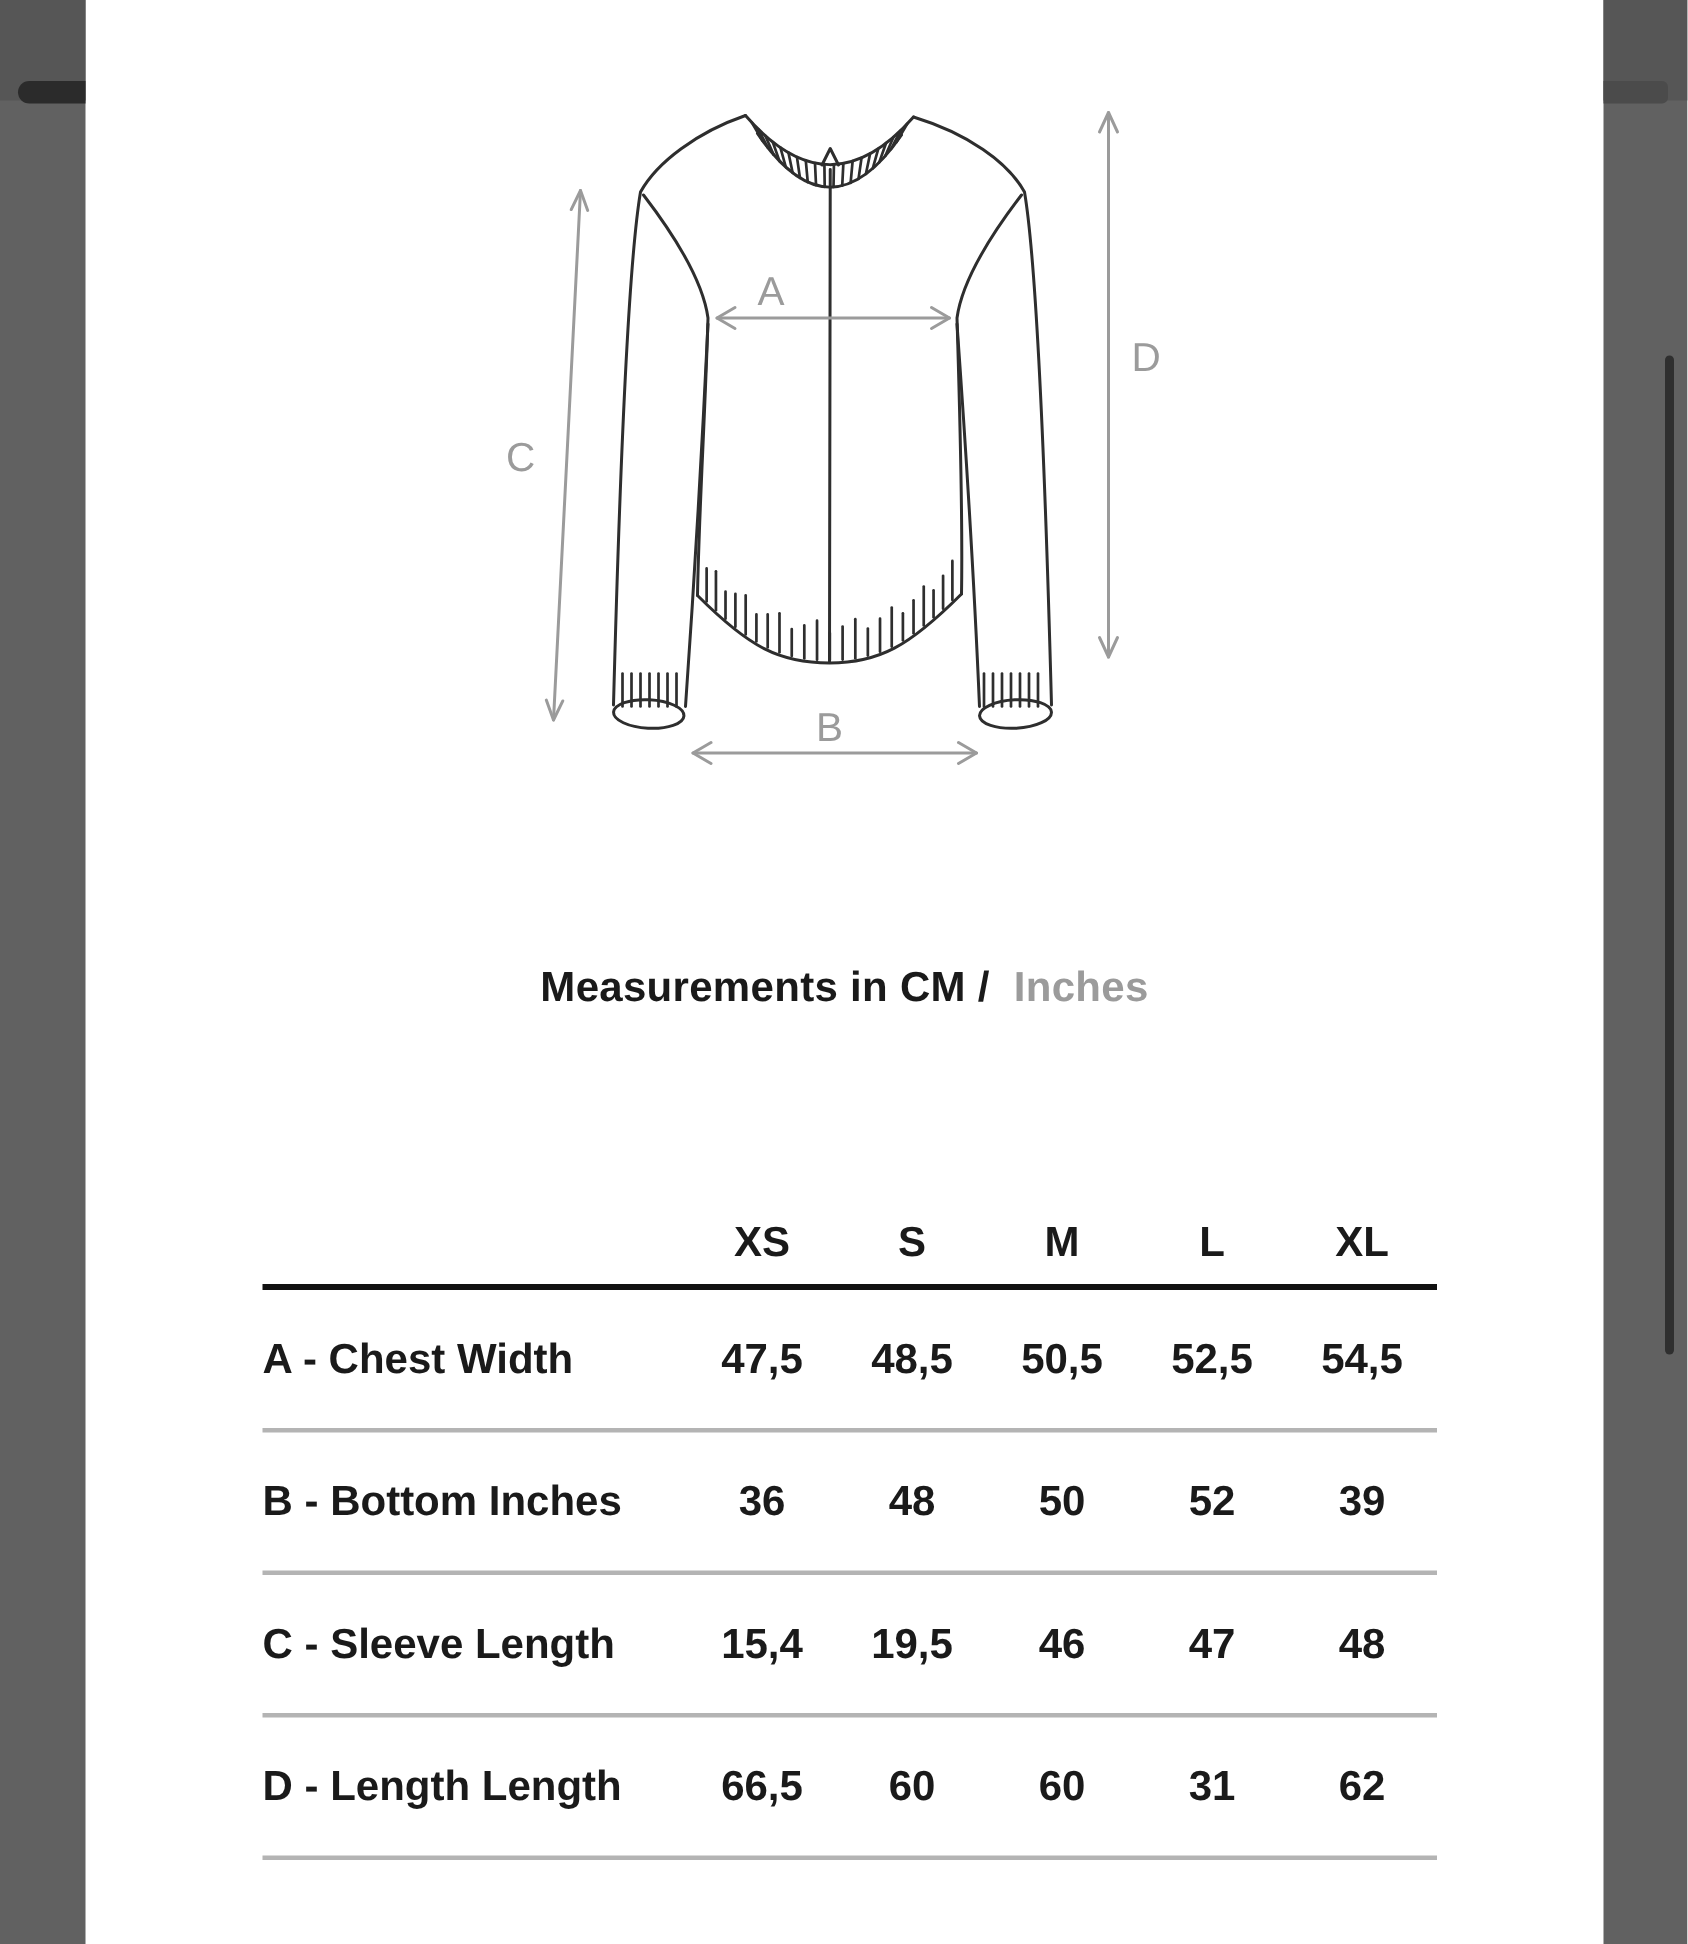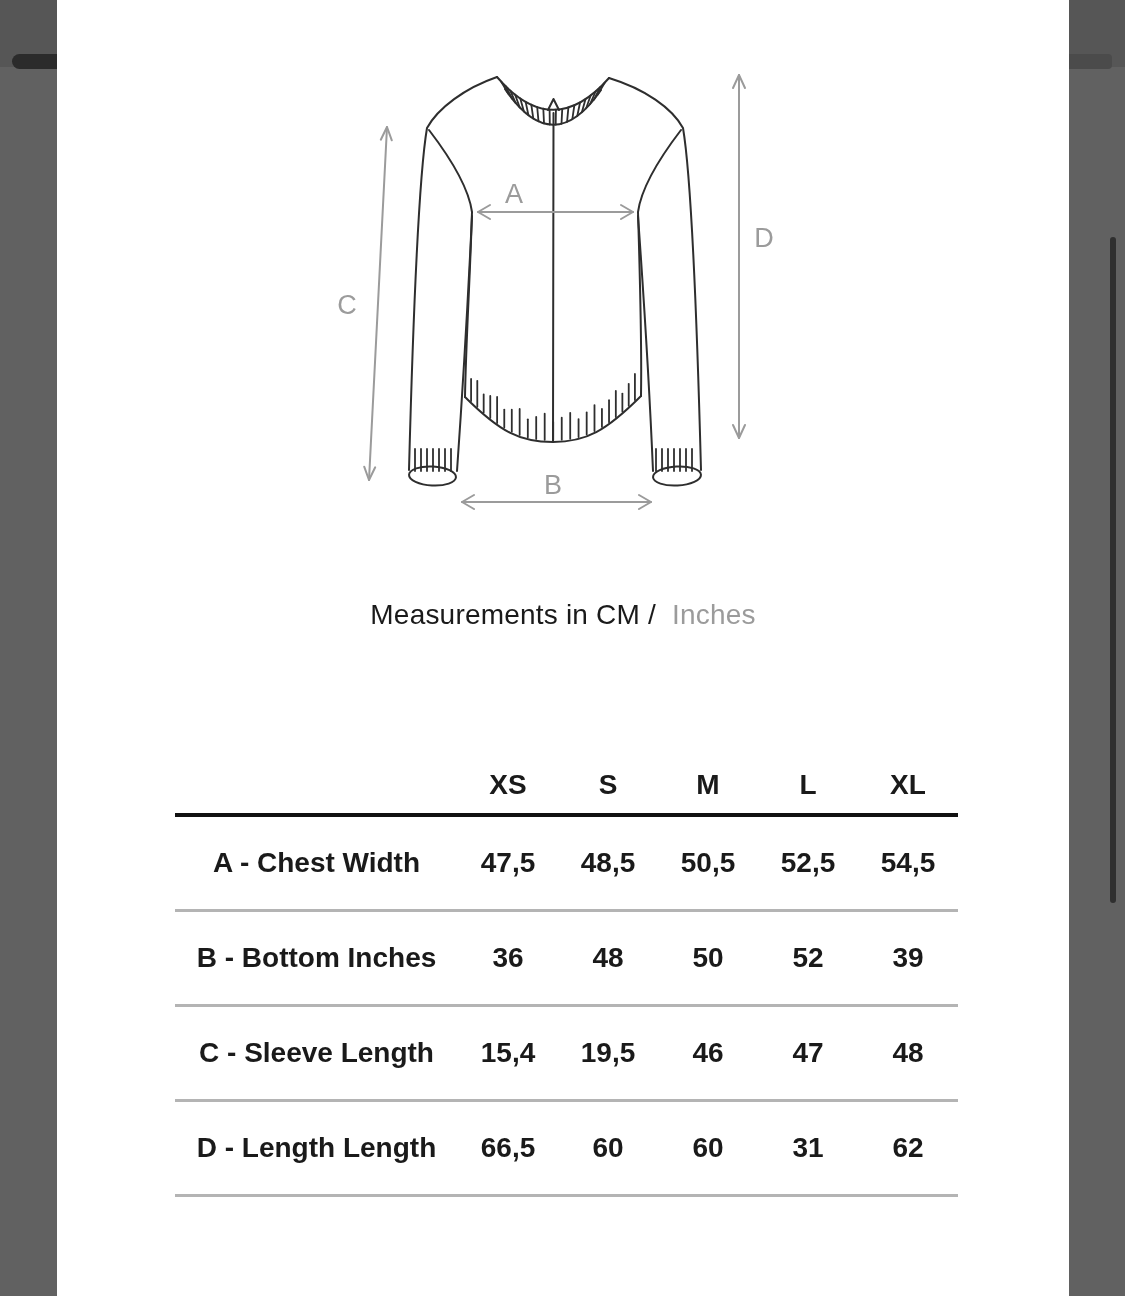--- a/index.html
+++ b/index.html
@@ -13,26 +13,26 @@
   .scrim-right{right:0;width:56px;}
   .scrim-topband{position:absolute;top:0;left:0;right:0;height:67px;background:#565656;}
   .left-tab{position:absolute;top:54px;left:12px;width:45px;height:15px;background:#2b2b2b;border-radius:8px 0 0 8px;}
   .right-band{position:absolute;top:54px;left:0;width:43px;height:15px;background:#4b4b4b;border-radius:0 4px 4px 0;}
   .scrollbar{position:absolute;top:237px;left:41px;width:6px;height:666px;background:#2f2f2f;border-radius:3px;}
 
   
   .content{margin:0 56px 0 57px;height:100%;background:#fff;}
   svg.diagram{display:block;margin:50px 0 0 273px;}
 
-  .title{margin-top:69px;text-align:center;font-size:28px;font-weight:normal;color:#1a1a1a;letter-spacing:0.2px;}
+  .title{margin-top:112px;text-align:center;font-size:28px;font-weight:bold;color:#1a1a1a;letter-spacing:0.2px;}
   .title .inches{color:#9b9b9b;}
 
   .size-table{margin:100px 0 0 118px;width:783px;color:#1a1a1a;font-size:28px;font-weight:bold;}
   .t-head{display:flex;align-items:flex-end;height:82px;padding-bottom:12px;box-sizing:border-box;}
-  .t-label{flex:1;text-align:center;}
+  .t-label{flex:1;text-align:left;}
   .t-col{width:100px;text-align:center;}
   .t-rule{height:4px;background:#111111;}
   .t-row{display:flex;align-items:center;height:92px;}
   .t-div{height:3px;background:#b4b4b4;}
 </style>
 </head>
 <body>
 
 <div class="scrim scrim-left">
   <div class="scrim-topband"></div>

